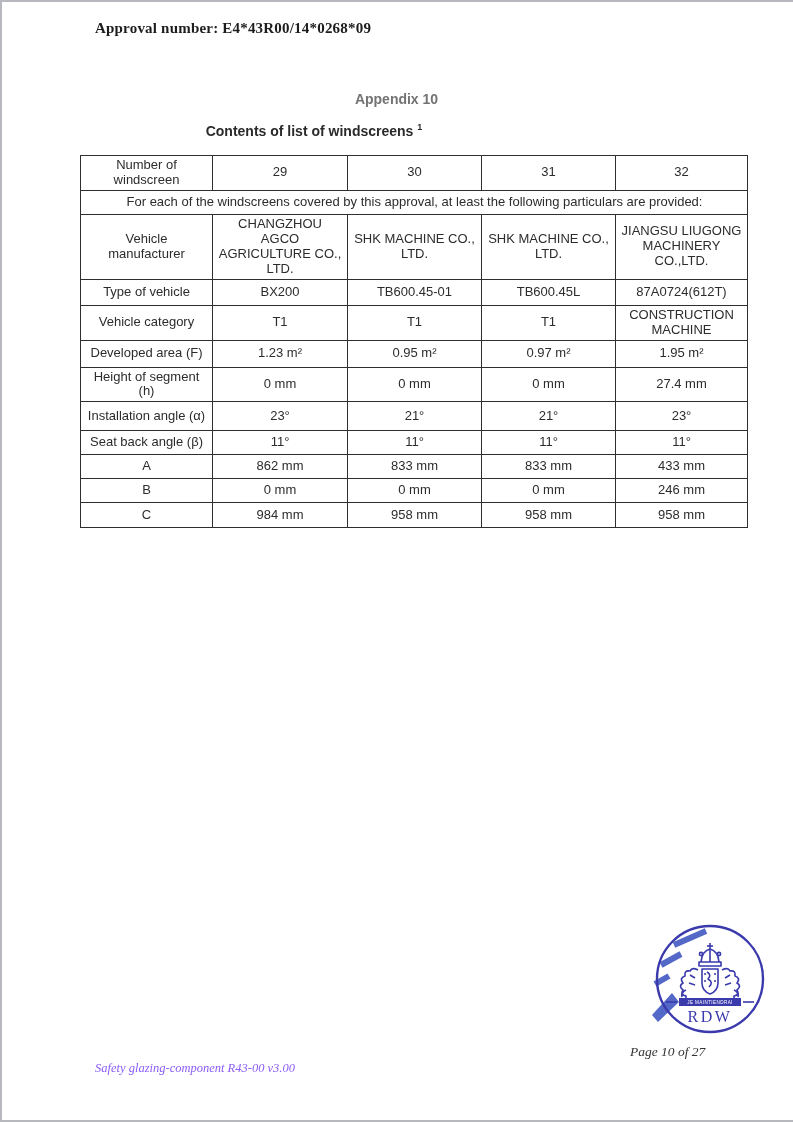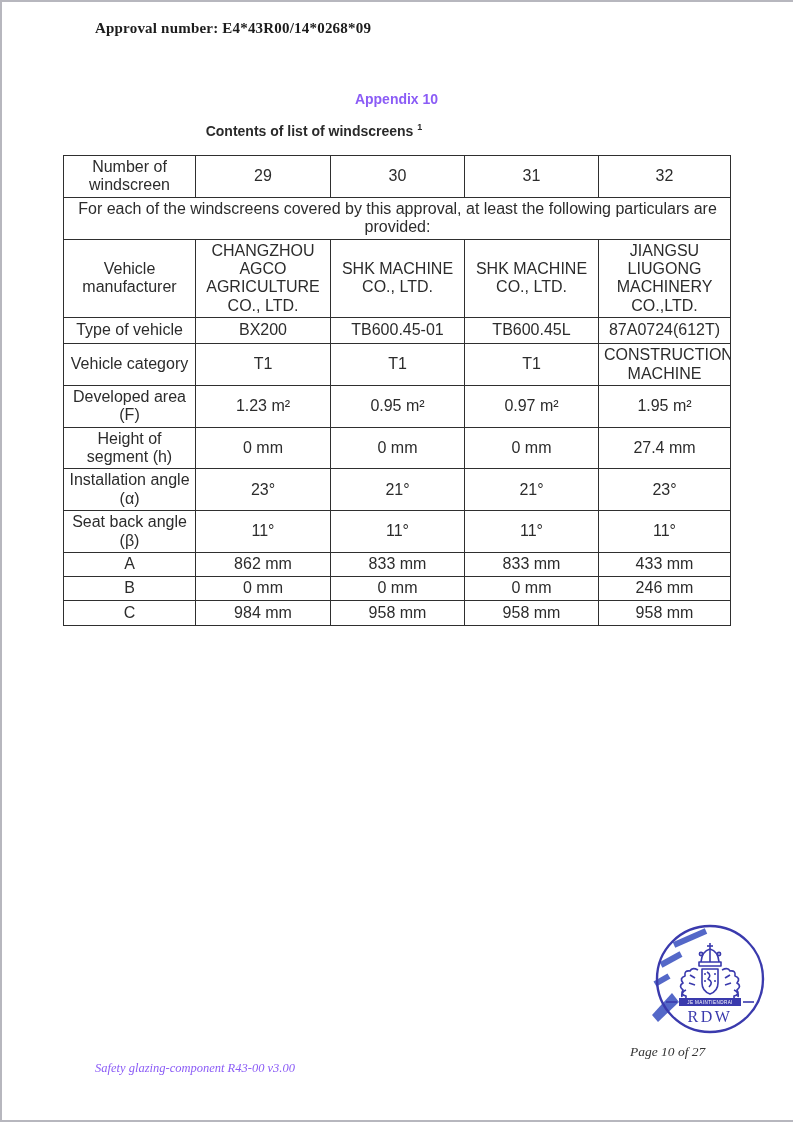--- a/index.html
+++ b/index.html
@@ -19,31 +19,31 @@
     box-sizing:border-box;
   }
   .approval-line {
     position:absolute; left:95px; top:20px;
     font-family:"Liberation Serif", serif;
     font-weight:bold; font-size:15px; color:#1d1d1d;
     letter-spacing:0.2px;
   }
   .appendix-title {
     position:absolute; left:0; top:91px; width:793px;
-    text-align:center; font-weight:bold; font-size:14px; color:#8b5cf6;
+    text-align:center; font-weight:bold; font-size:14px; color:#737373;
   }
   .doc-title {
     position:absolute; left:0; top:122px; width:628px;
     text-align:center; font-weight:bold; font-size:14px; color:#2a2a2a;
   }
   .doc-title sup { font-size:9px; }
   table.doc-table {
-    position:absolute; left:63px; top:155px; width:667px;
+    position:absolute; left:80px; top:155px; width:667px;
     border-collapse:collapse; table-layout:fixed;
-    font-size:16px; color:#2c2c2c;
+    font-size:13px; color:#2c2c2c;
   }
   table.doc-table td {
     border:1px solid #2f2f2f;
     text-align:center; vertical-align:middle;
     padding:2px 5px; line-height:1.15;
     overflow:hidden;
   }
   table.doc-table td.note {
     text-align:center; padding-left:6px;
   }

